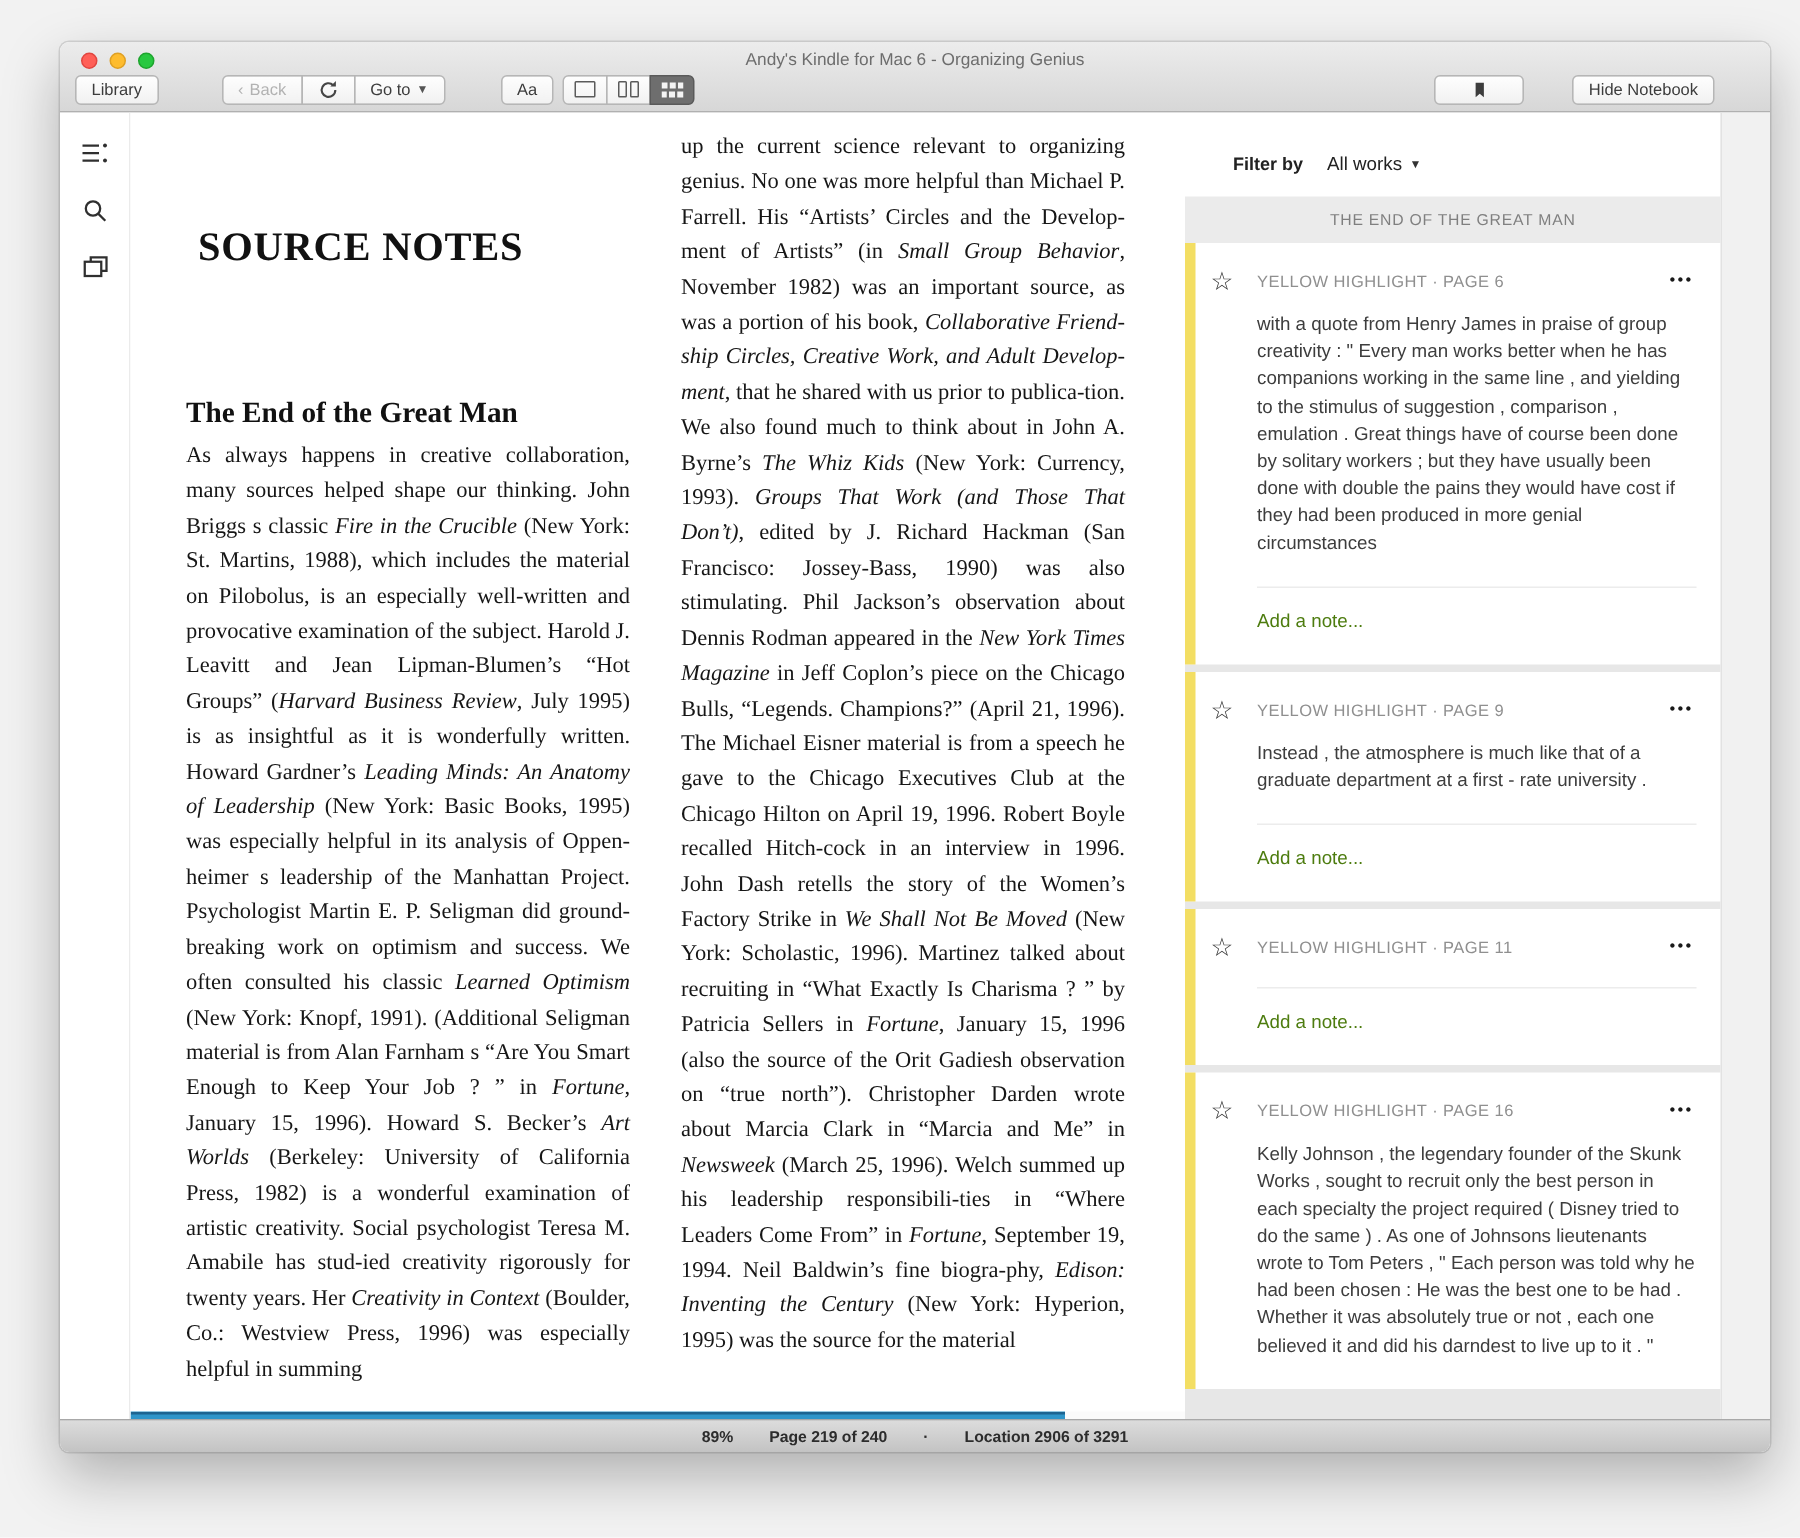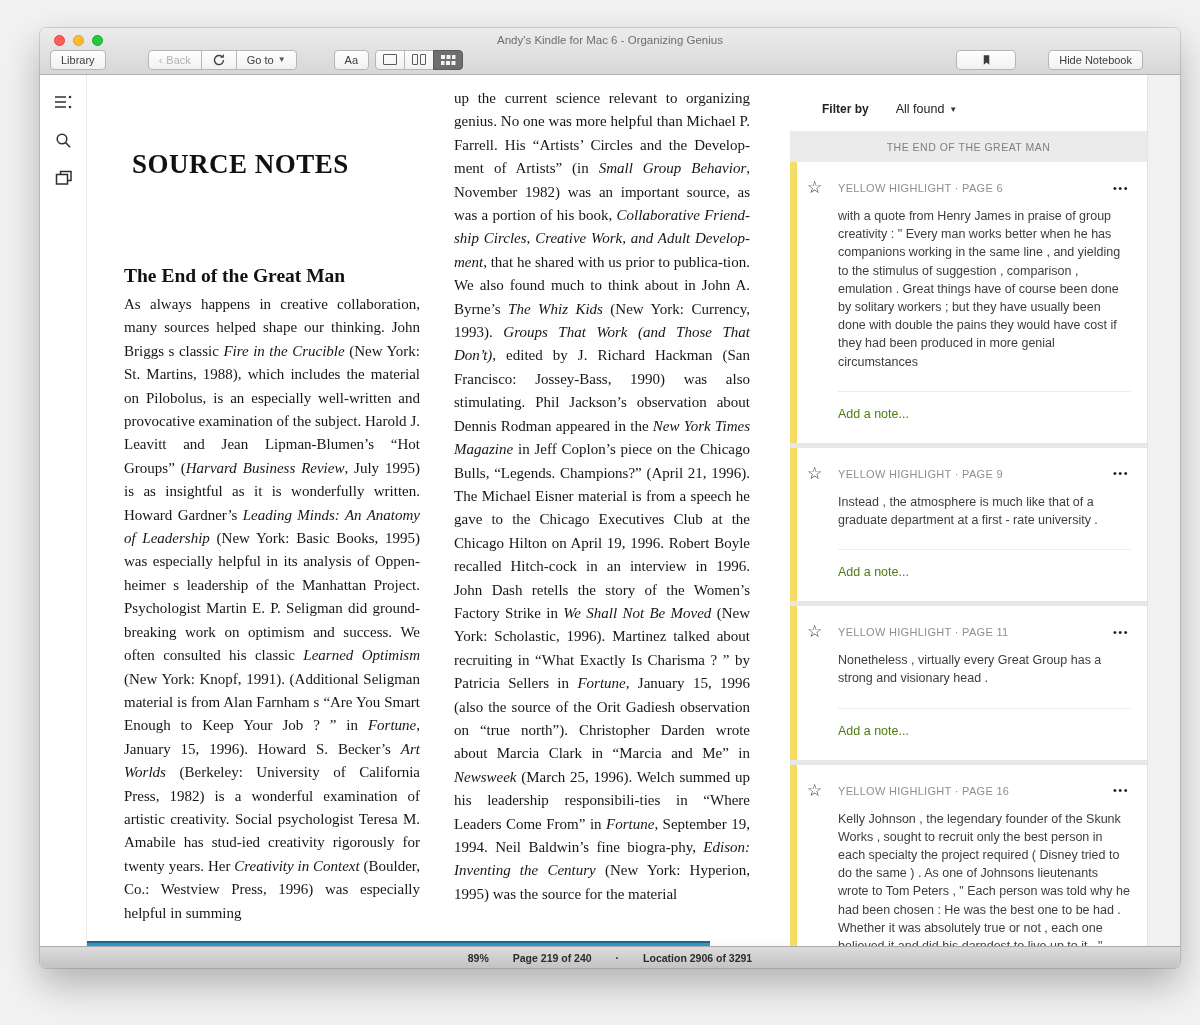--- a/index.html
+++ b/index.html
@@ -68,30 +68,30 @@
 
   
   .notebook { flex:1; background:#fff; position:relative; overflow:hidden; }
   .nb-gutter { position:absolute; top:0; right:0; bottom:0; width:33px; background:#f1f1f1; border-left:1px solid #e2e2e2; }
   .nb-inner { margin-right:33px; height:100%; display:flex; flex-direction:column; overflow:hidden; }
   .nb-header { padding:20px 8px 0 18px; display:flex; align-items:center; flex:none; }
   .nb-title { font-size:16.5px; color:#1c1c1c; }
   .nb-btn { height:26px; border:1px solid #474747; border-radius:4px; background:#fff; font-size:12px; color:#1c1c1c;
     display:inline-flex; align-items:center; padding:0 12px; cursor:default; white-space:nowrap; }
   .nb-btn + .nb-btn { margin-left:6px; }
-  .filterrow { padding:20px 0 0 32px; display:flex; align-items:center; gap:27px; flex:none; height:48px; }
+  .filterrow { padding:20px 0 0 32px; display:flex; align-items:center; gap:16px; flex:none; height:48px; }
   .filter-label { font-size:12px; font-weight:bold; color:#222; }
   .filter-value { font-size:12.5px; color:#222; display:flex; align-items:center; gap:5px; cursor:default; }
   .filter-value .caret { font-size:8px; color:#333; margin:0; }
   .section-head { height:31px; background:#ebebeb; display:flex; align-items:center; justify-content:center;
     font-size:10.5px; color:#7f7f7f; letter-spacing:.5px; flex:none; margin-top:8px; }
   .cards { flex:1; background:#e7e7e7; overflow:hidden; }
   .card { background:#fff; border-left:7px solid #f3de63; position:relative; padding:20px 16px 20px 41px; margin-bottom:5px; }
   .card .star { position:absolute; left:10px; top:17px; font-size:17px; color:#333; line-height:1; cursor:default; }
-  .metarow { display:flex; align-items:center; }
+  .metarow { display:flex; }
   .meta { font-size:11px; color:#8f8f8f; letter-spacing:.3px; }
   .dots { margin-left:auto; font-size:11px; letter-spacing:1.5px; color:#1a1a1a; cursor:default; line-height:1; padding-right:2px; }
   .cardtext { margin-top:13px; font-size:12.5px; line-height:18.2px; color:#3d3d3d; }
   .carddiv { border-top:1px solid #ececec; margin-top:20px; }
   .addnote { padding:15px 0 2px 0; font-size:12.5px; color:#4d7c0f; cursor:text; }
 
   
   .statusbar { height:22px; flex:none; background:linear-gradient(#dcdcdc,#c3c3c3); border-top:1px solid #a8a8a8;
     display:flex; align-items:center; justify-content:center; gap:24px; }
   .statusbar span { font-size:10.5px; font-weight:bold; color:#2c2c2c; }
@@ -204,21 +204,21 @@
           <div class="fill"></div>
         </div>
       </div>
 
       <div class="notebook">
         <div class="nb-gutter"></div>
         <div class="nb-inner">
           <div class="filterrow">
             <span class="filter-label">Filter by</span>
             <span class="filter-value">
-                <span>All found</span>
+                <span>All works</span>
                 <span class="caret">▼</span>
               </span>
           </div>
           <div class="section-head">THE END OF THE GREAT MAN</div>
           <div class="cards">
 
             <div class="card">
               <span class="star">☆</span>
               <div class="metarow">
                 <span class="meta">YELLOW HIGHLIGHT · PAGE 6</span>
@@ -239,21 +239,20 @@
               <div class="carddiv"></div>
               <div class="addnote">Add a note...</div>
             </div>
 
             <div class="card">
               <span class="star">☆</span>
               <div class="metarow">
                 <span class="meta">YELLOW HIGHLIGHT · PAGE 11</span>
                 <span class="dots">•••</span>
               </div>
-              <div class="cardtext">Nonetheless , virtually every Great Group has a strong and visionary head .</div>
               <div class="carddiv"></div>
               <div class="addnote">Add a note...</div>
             </div>
 
             <div class="card" style="margin-bottom:0">
               <span class="star">☆</span>
               <div class="metarow">
                 <span class="meta">YELLOW HIGHLIGHT · PAGE 16</span>
                 <span class="dots">•••</span>
               </div>

